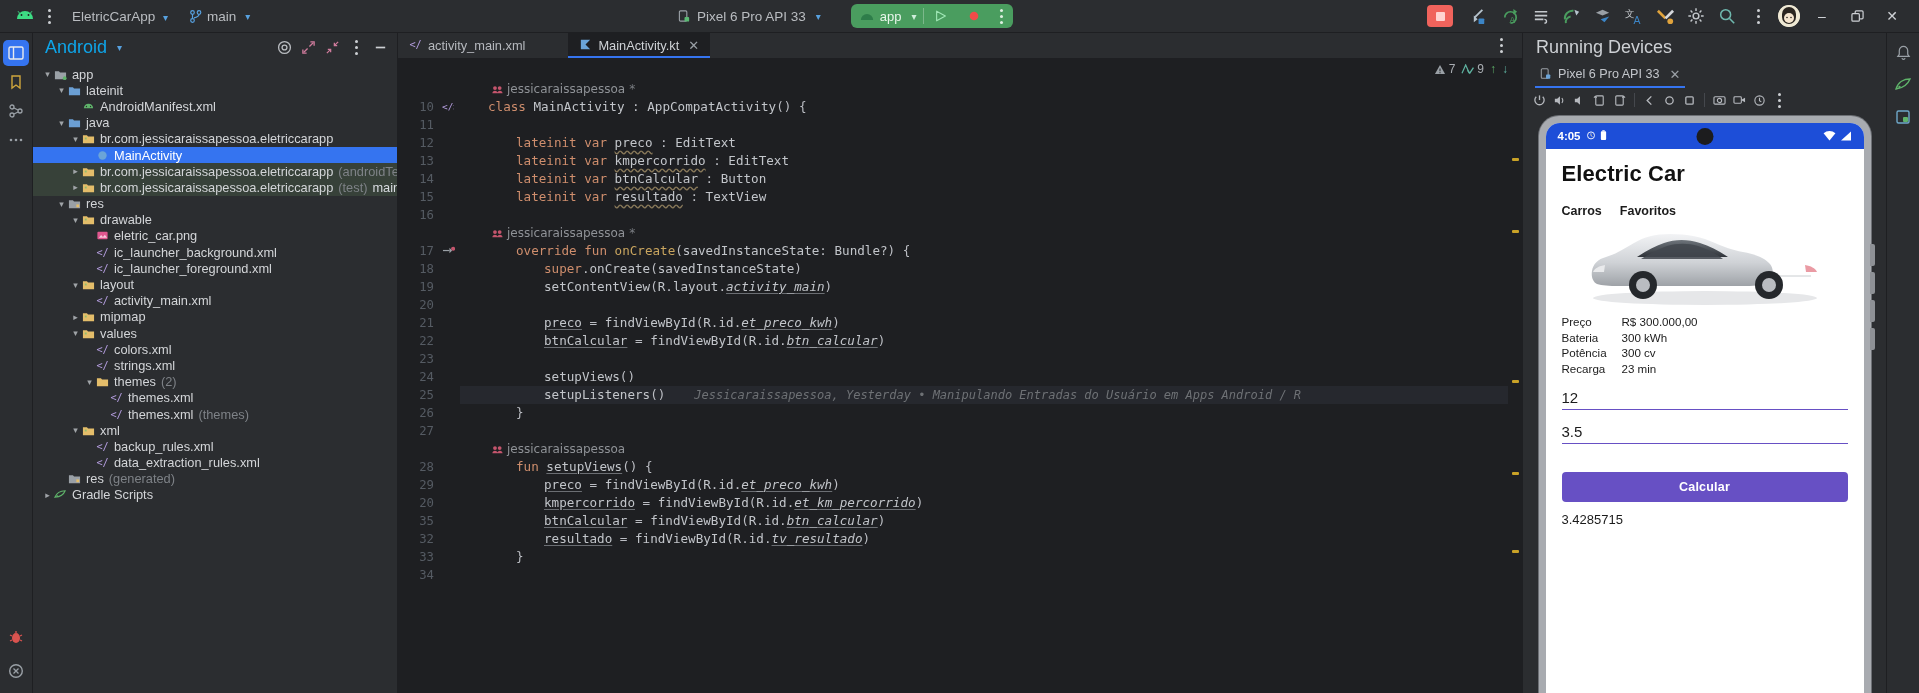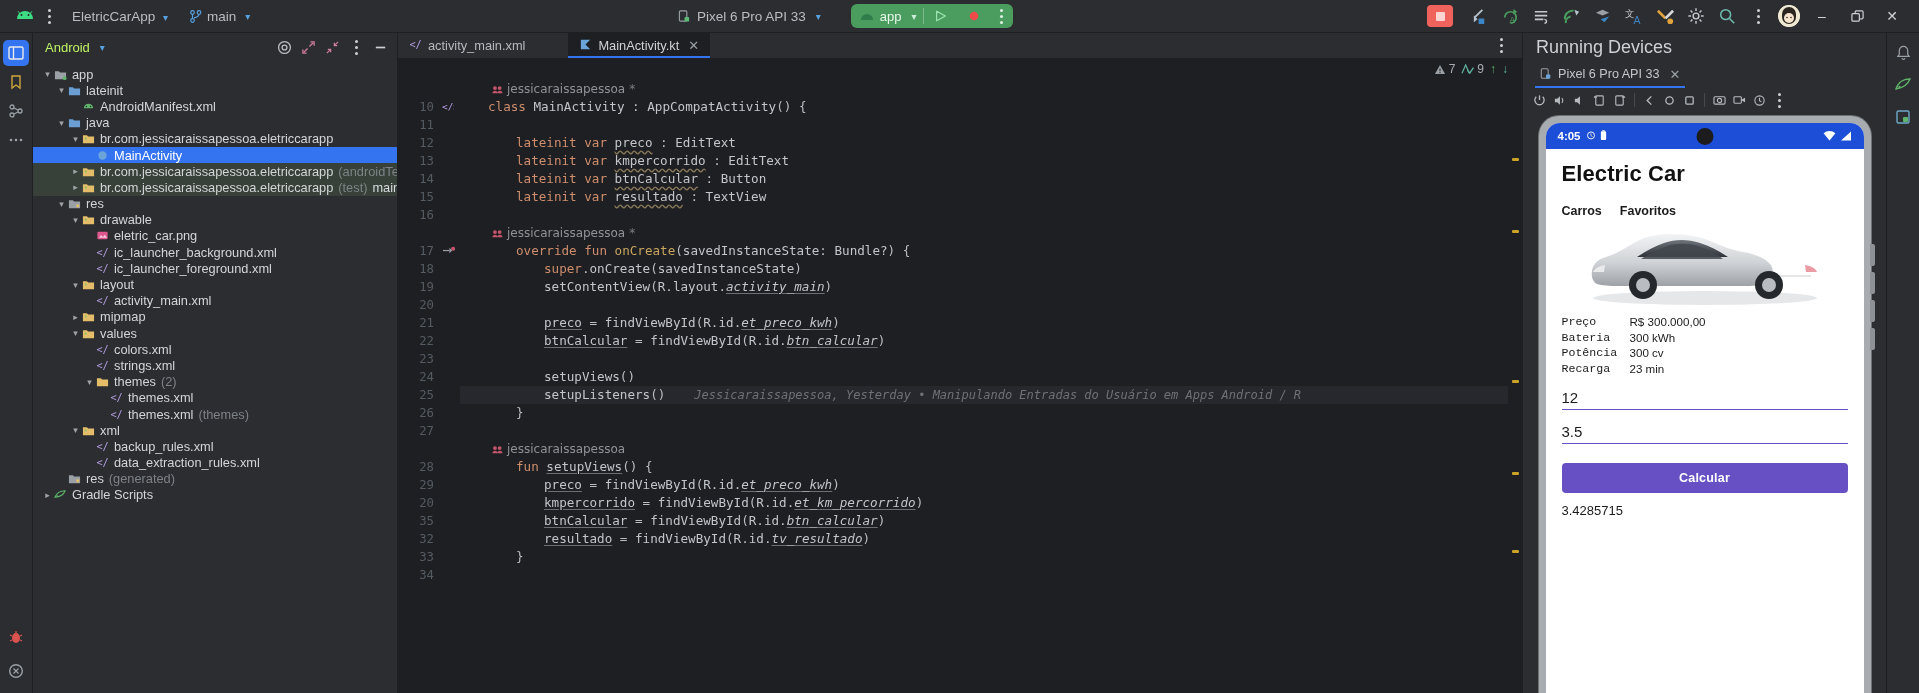--- a/index.html
+++ b/index.html
@@ -49,21 +49,21 @@
 
   
   .rail { width:33px; background:#2b2d30; display:flex; flex-direction:column; align-items:center; padding-top:7px; gap:3px; border-right:1px solid #1e1f22;}
   .rail-ico { width:26px; height:26px; display:flex; align-items:center; justify-content:center; border-radius:5px; cursor:pointer; color:#9fa3a8;}
   .rail-ico.active { background:#3574f0; }
   .rail-bottom { margin-top:auto; display:flex; flex-direction:column; align-items:center; gap:8px; padding-bottom:9px; }
 
   
   .project { width:365px; background:#2b2d30; display:flex; flex-direction:column; border-right:1px solid #1e1f22; }
   .proj-header { height:28px; display:flex; align-items:center; padding:0 6px 0 12px; gap:6px; }
-  .proj-header .ttl { font-size:13px; color:#bef264; cursor:pointer; }
+  .proj-header .ttl { font-size:18px; color:#0ea5e9; cursor:pointer; }
   .proj-header .hdr-icons { margin-left:auto; display:flex; align-items:center; gap:2px; }
   .hdr-ico { width:22px; height:22px; display:flex; align-items:center; justify-content:center; border-radius:4px; cursor:pointer; color:#9aa0a6; }
   .tree { flex:1; overflow:hidden; padding-top:5px; font-size:12.8px; }
   .row { height:16.2px; display:flex; align-items:center; white-space:nowrap; cursor:pointer; position:relative; }
   .row.sel { background:#3574f0; }
   .row.tinted { background:rgba(83,105,75,0.33); }
   .arrow { width:11px; min-width:11px; display:flex; align-items:center; justify-content:center; color:#a0a4a8; font-size:9px; }
   .arrow.none { visibility:hidden; }
   .ficon { width:15px; min-width:15px; display:flex; align-items:center; justify-content:center; margin-right:4px;}
   .lbl { color:#d3d5d8; }
@@ -117,24 +117,24 @@
   .status { height:26px; background:#1d4ed8; display:flex; align-items:center; padding:0 12px; color:#fff; font-size:11.5px; position:relative;}
   .status .time { font-weight:bold; font-size:11.5px;}
   .status .right { margin-left:auto; display:flex; align-items:center; gap:4px; }
   .punch { position:absolute; left:50%; transform:translateX(-50%); width:17px; height:17px; border-radius:50%; background:#1c1c1e; }
   .app-body { background:#fff; padding:12px 16px 0 16px; color:#1b1b1b; height:calc(100% - 26px); }
   .app-title { font-size:22px; font-weight:bold; color:#111; letter-spacing:0.1px;}
   .app-tabs { display:flex; gap:18px; margin-top:17px; font-size:12.5px; font-weight:bold; color:#1b1b1b;}
   .car-img { height:88px; display:flex; align-items:center; justify-content:center; margin-top:3px;}
   .specs { margin-top:5px; }
   .spec-row { display:flex; font-size:11.6px; color:#1b1b1b; line-height:15.5px; }
-  .spec-k { width:68px;font-family:Liberation Mono, monospace; }
+  .spec-k { width:60px; }
   .spec-v { }
   .field { margin-top:13px; border-bottom:1px solid #6750c4; padding-bottom:3px; font-size:15px; color:#1b1b1b; cursor:text;}
-  .calc-btn { margin-top:19px; background:#6750c4; color:#fff; text-align:center; border-radius:4px; padding:8px 0; font-size:12.5px; font-weight:bold; cursor:pointer; letter-spacing:0.2px;}
+  .calc-btn { margin-top:28px; background:#6750c4; color:#fff; text-align:center; border-radius:4px; padding:8px 0; font-size:12.5px; font-weight:bold; cursor:pointer; letter-spacing:0.2px;}
   .result { margin-top:10px; font-size:13px; color:#1b1b1b; }
   .vol-rocker { position:absolute; right:-4px; top:128px; width:5px; height:120px; }
   .vol-rocker div { position:absolute; right:0; width:5px; background:#8e9196; border-radius:0 2px 2px 0;}
 
   
   .rrail { width:33px; background:#2b2d30; display:flex; flex-direction:column; align-items:center; padding-top:7px; gap:6px; border-left:1px solid #1e1f22; }
   .rr-ico { width:26px; height:26px; display:flex; align-items:center; justify-content:center; border-radius:5px; cursor:pointer; color:#9fa3a8;}
 </style>
 </head>
 <body>

